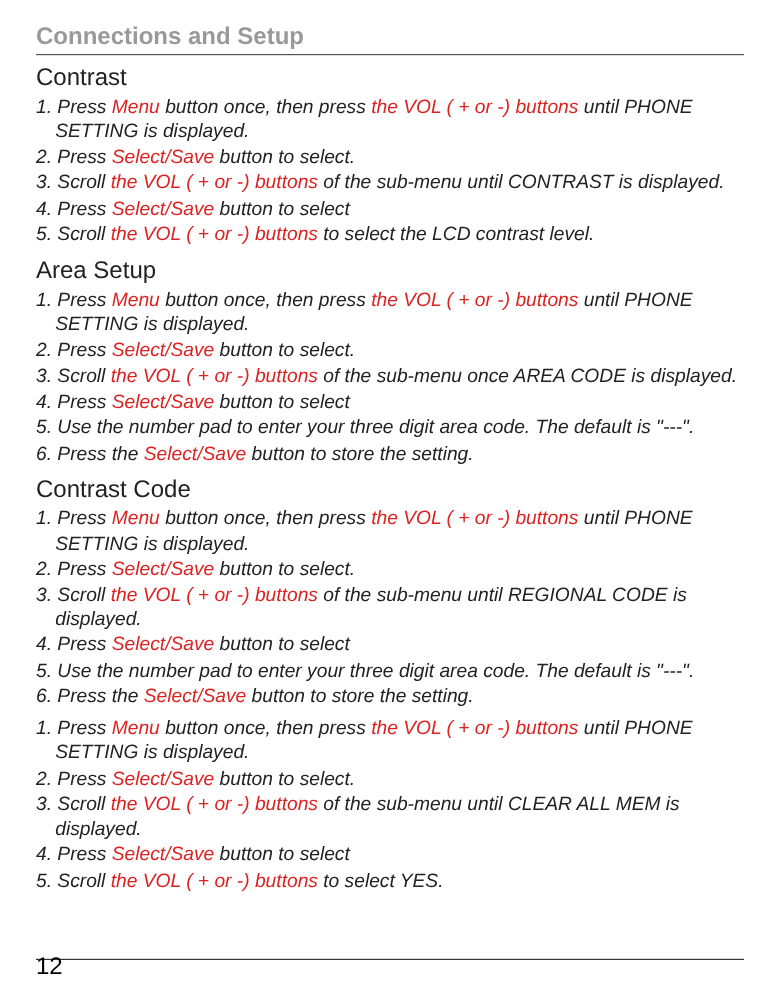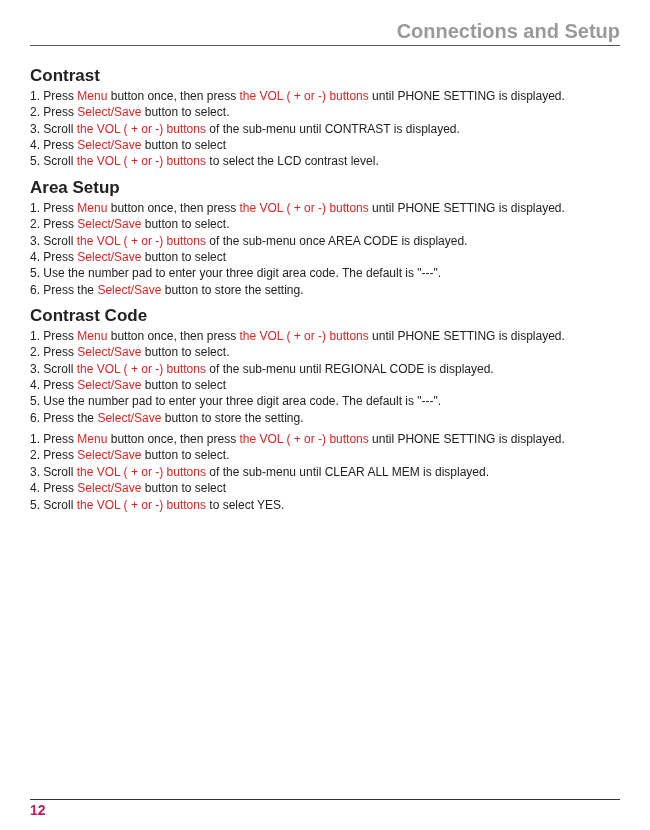--- a/index.html
+++ b/index.html
@@ -11,53 +11,53 @@
       box-sizing: border-box;
       color: #333;
       position: relative;
     }
     .chapter-title {
       color: #999;
       font-size: 20px;
       font-weight: bold;
       border-bottom: 1.5px solid #555;
       padding-bottom: 2px;
-      margin-bottom: 20px;
-      text-align: right;
+      margin-bottom: 8px;
     }
     .section-title {
-      font-weight: bold;
-      font-size: 17px;
+      font-weight: normal;
+      font-size: 20px;
       color: #222;
       margin-top: 8px;
       margin-bottom: 3px;
     }
     ol.steps {
       list-style: none;
       padding: 0;
       margin: 0 0 6px 0;
     }
     ol.steps li {
-      font-size: 12px;
+      font-size: 16px;
       line-height: 1.28;
       color: #222;
       margin-bottom: 1px;
       padding-left: 16px;
       text-indent: -16px;
+      font-style: italic;
     }
     .red {
       color: #d22;
     }
     .page-number {
       position: absolute;
       bottom: 12px;
       left: 30px;
-      font-weight: bold;
-      font-size: 14px;
-      color: #be185d;
+      font-weight: normal;
+      font-size: 20px;
+      color: #000000;
     }
     .footer-line {
       position: absolute;
       bottom: 30px;
       left: 30px;
       right: 30px;
       border-top: 1px solid #333;
     }
   </style>
 </head>

